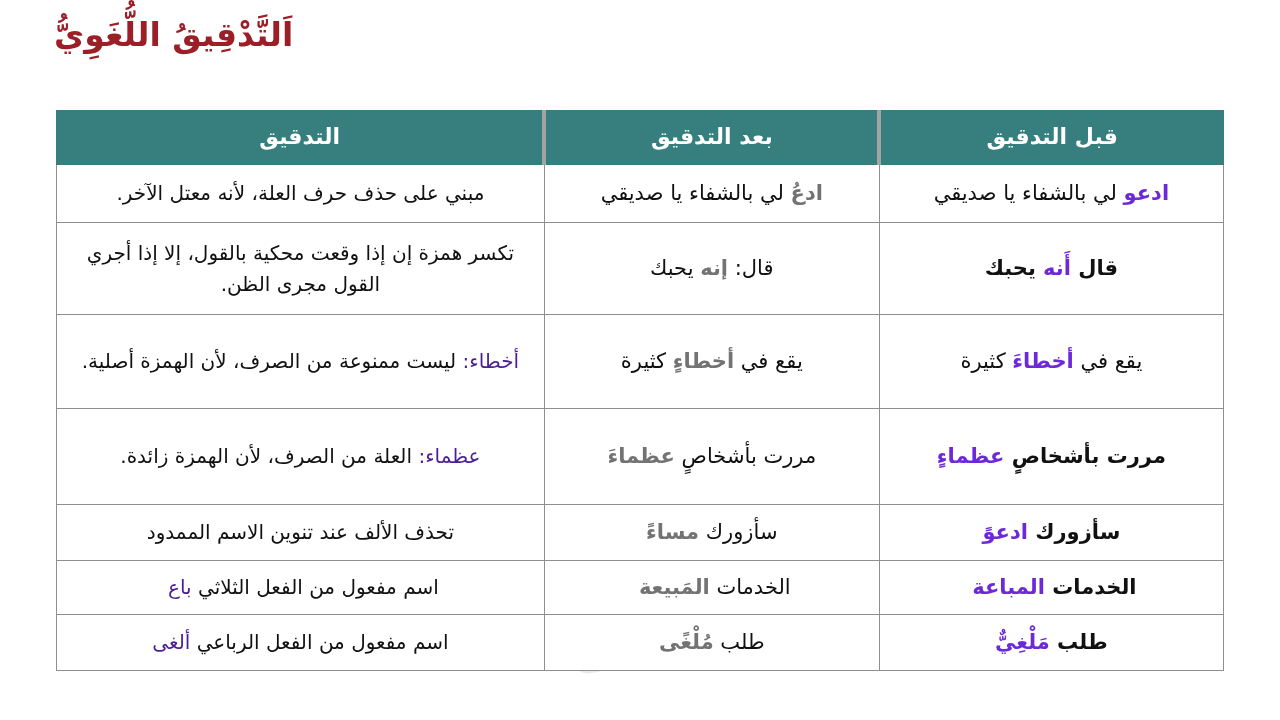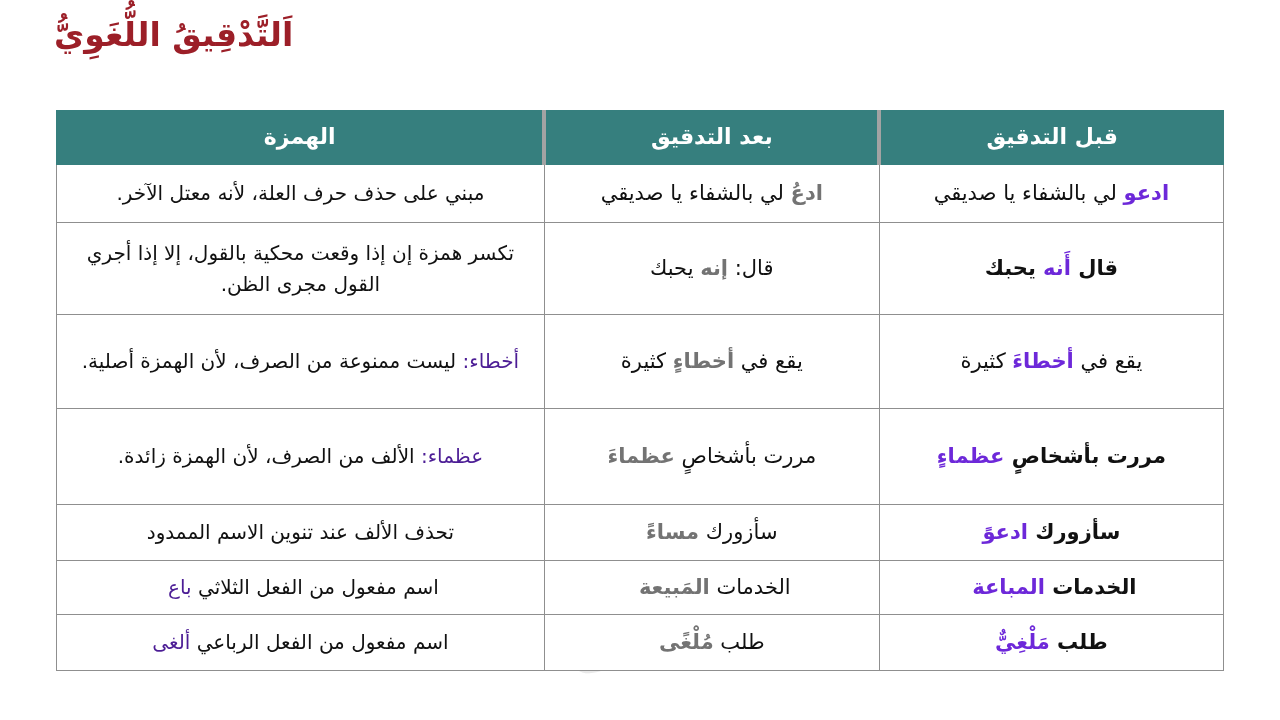--- a/index.html
+++ b/index.html
@@ -153,21 +153,21 @@
     <table class="dict">
       <colgroup>
         <col class="c-before">
         <col class="c-after">
         <col class="c-expl">
       </colgroup>
       <thead>
         <tr>
           <th class="divider-left">قبل التدقيق</th>
           <th class="divider-left">بعد التدقيق</th>
-          <th>الهمزة</th>
+          <th>التدقيق</th>
         </tr>
       </thead>
       <tbody>
 
         <tr class="r1">
           <td class="cell before">
             <span class="hi-red">ادعو</span><span class="plain"> لي بالشفاء يا صديقي</span>
           </td>
           <td class="cell after">
             <span class="hi-green">ادعُ</span><span class="plain"> لي بالشفاء يا صديقي</span>
@@ -202,21 +202,21 @@
         </tr>
 
         <tr class="r4">
           <td class="cell before">
             <span class="plain-b">مررت بأشخاصٍ </span><span class="hi-red">عظماءٍ</span><span class="plain-b"></span>
           </td>
           <td class="cell after">
             <span class="plain">مررت بأشخاصٍ </span><span class="hi-green">عظماءَ</span><span class="plain"></span>
           </td>
           <td class="cell expl">
-            <span class="hi-teal">عظماء:</span><span class="plain"> الألف من الصرف، لأن الهمزة زائدة.</span>
+            <span class="hi-teal">عظماء:</span><span class="plain"> العلة من الصرف، لأن الهمزة زائدة.</span>
           </td>
         </tr>
 
         <tr class="r5">
           <td class="cell before">
             <span class="plain-b">سأزورك </span><span class="hi-red">ادعوً</span><span class="plain-b"></span>
           </td>
           <td class="cell after">
             <span class="plain">سأزورك </span><span class="hi-green">مساءً</span><span class="plain"></span>
           </td>

